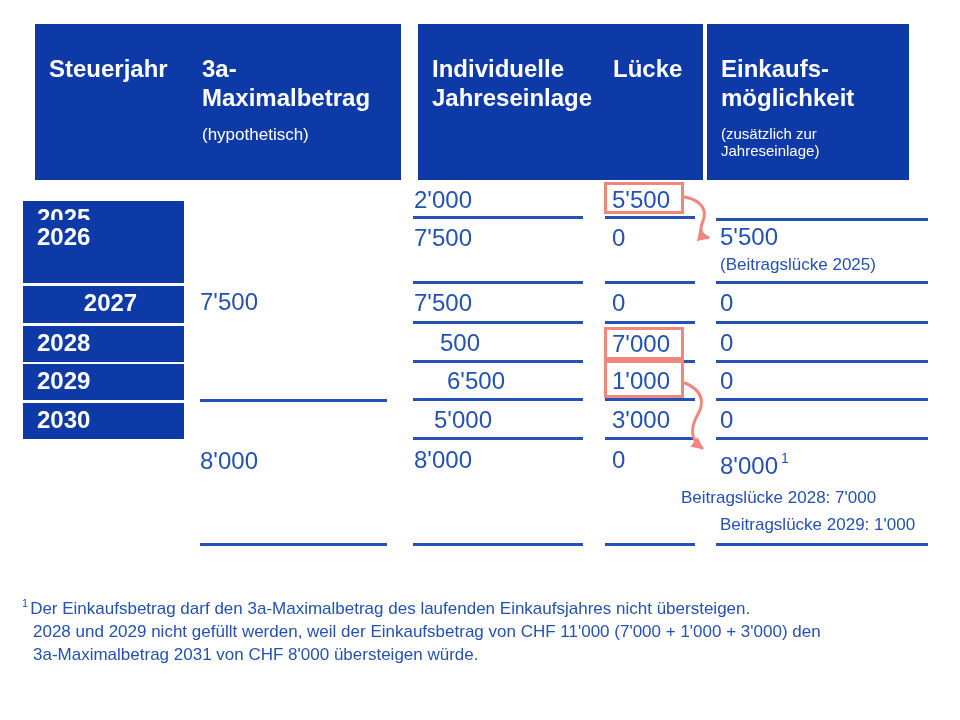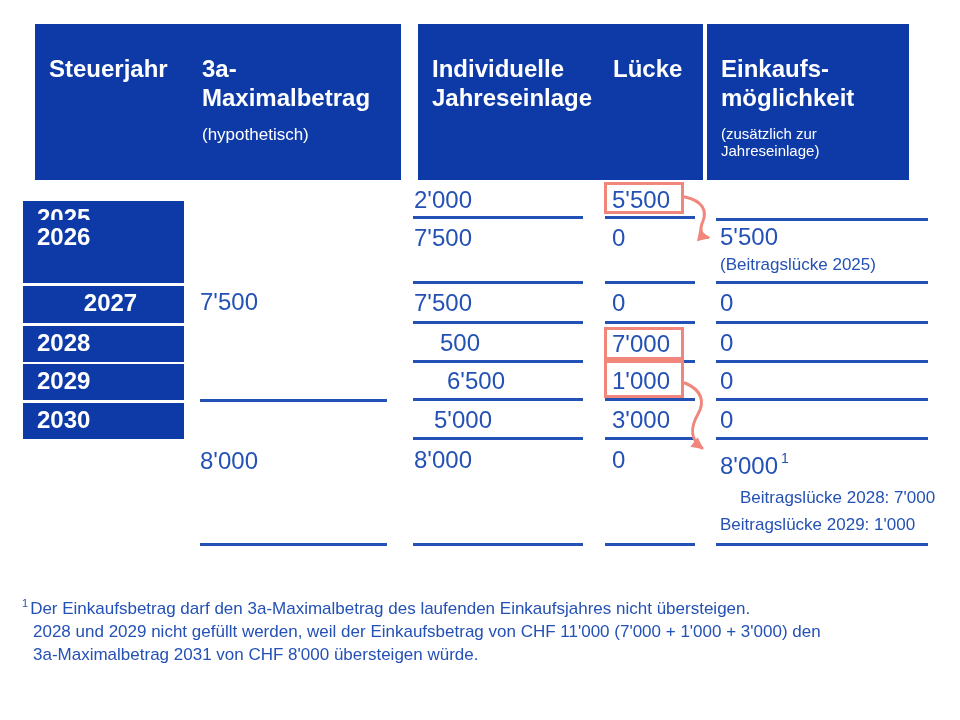--- a/index.html
+++ b/index.html
@@ -112,21 +112,21 @@
   <div class="val" style="left:612px;top:406px;">3'000</div>
   <div class="val" style="left:612px;top:446px;">0</div>
 
   <div class="val" style="left:720px;top:223px;">5'500</div>
   <div class="note" style="left:720px;top:254px;">(Beitragslücke 2025)</div>
   <div class="val" style="left:720px;top:289px;">0</div>
   <div class="val" style="left:720px;top:329px;">0</div>
   <div class="val" style="left:720px;top:367px;">0</div>
   <div class="val" style="left:720px;top:406px;">0</div>
   <div class="val" style="left:720px;top:446px;"><span>8'000</span><sup class="supn">1</sup></div>
-  <div class="note" style="left:740px;top:487px;">Beitragslücke 2028: 7'000</div>
+  <div class="note" style="left:681px;top:487px;">Beitragslücke 2028: 7'000</div>
   <div class="note" style="left:720px;top:514px;">Beitragslücke 2029: 1'000</div>
 
   <div class="rbox" style="left:604px;top:182px;width:80px;height:32px;"></div>
   <div class="rbox" style="left:604px;top:327px;width:80px;height:33px;"></div>
   <div class="rbox" style="left:604px;top:360px;width:80px;height:38px;"></div>
 
   <svg class="arrows" width="960" height="720" viewBox="0 0 960 720">
     <defs>
       <marker id="ah" markerUnits="userSpaceOnUse" markerWidth="14" markerHeight="14" refX="11" refY="7" orient="auto">
         <path d="M1,1 L13,7 L1,13 Z" fill="#F0867C"></path>

